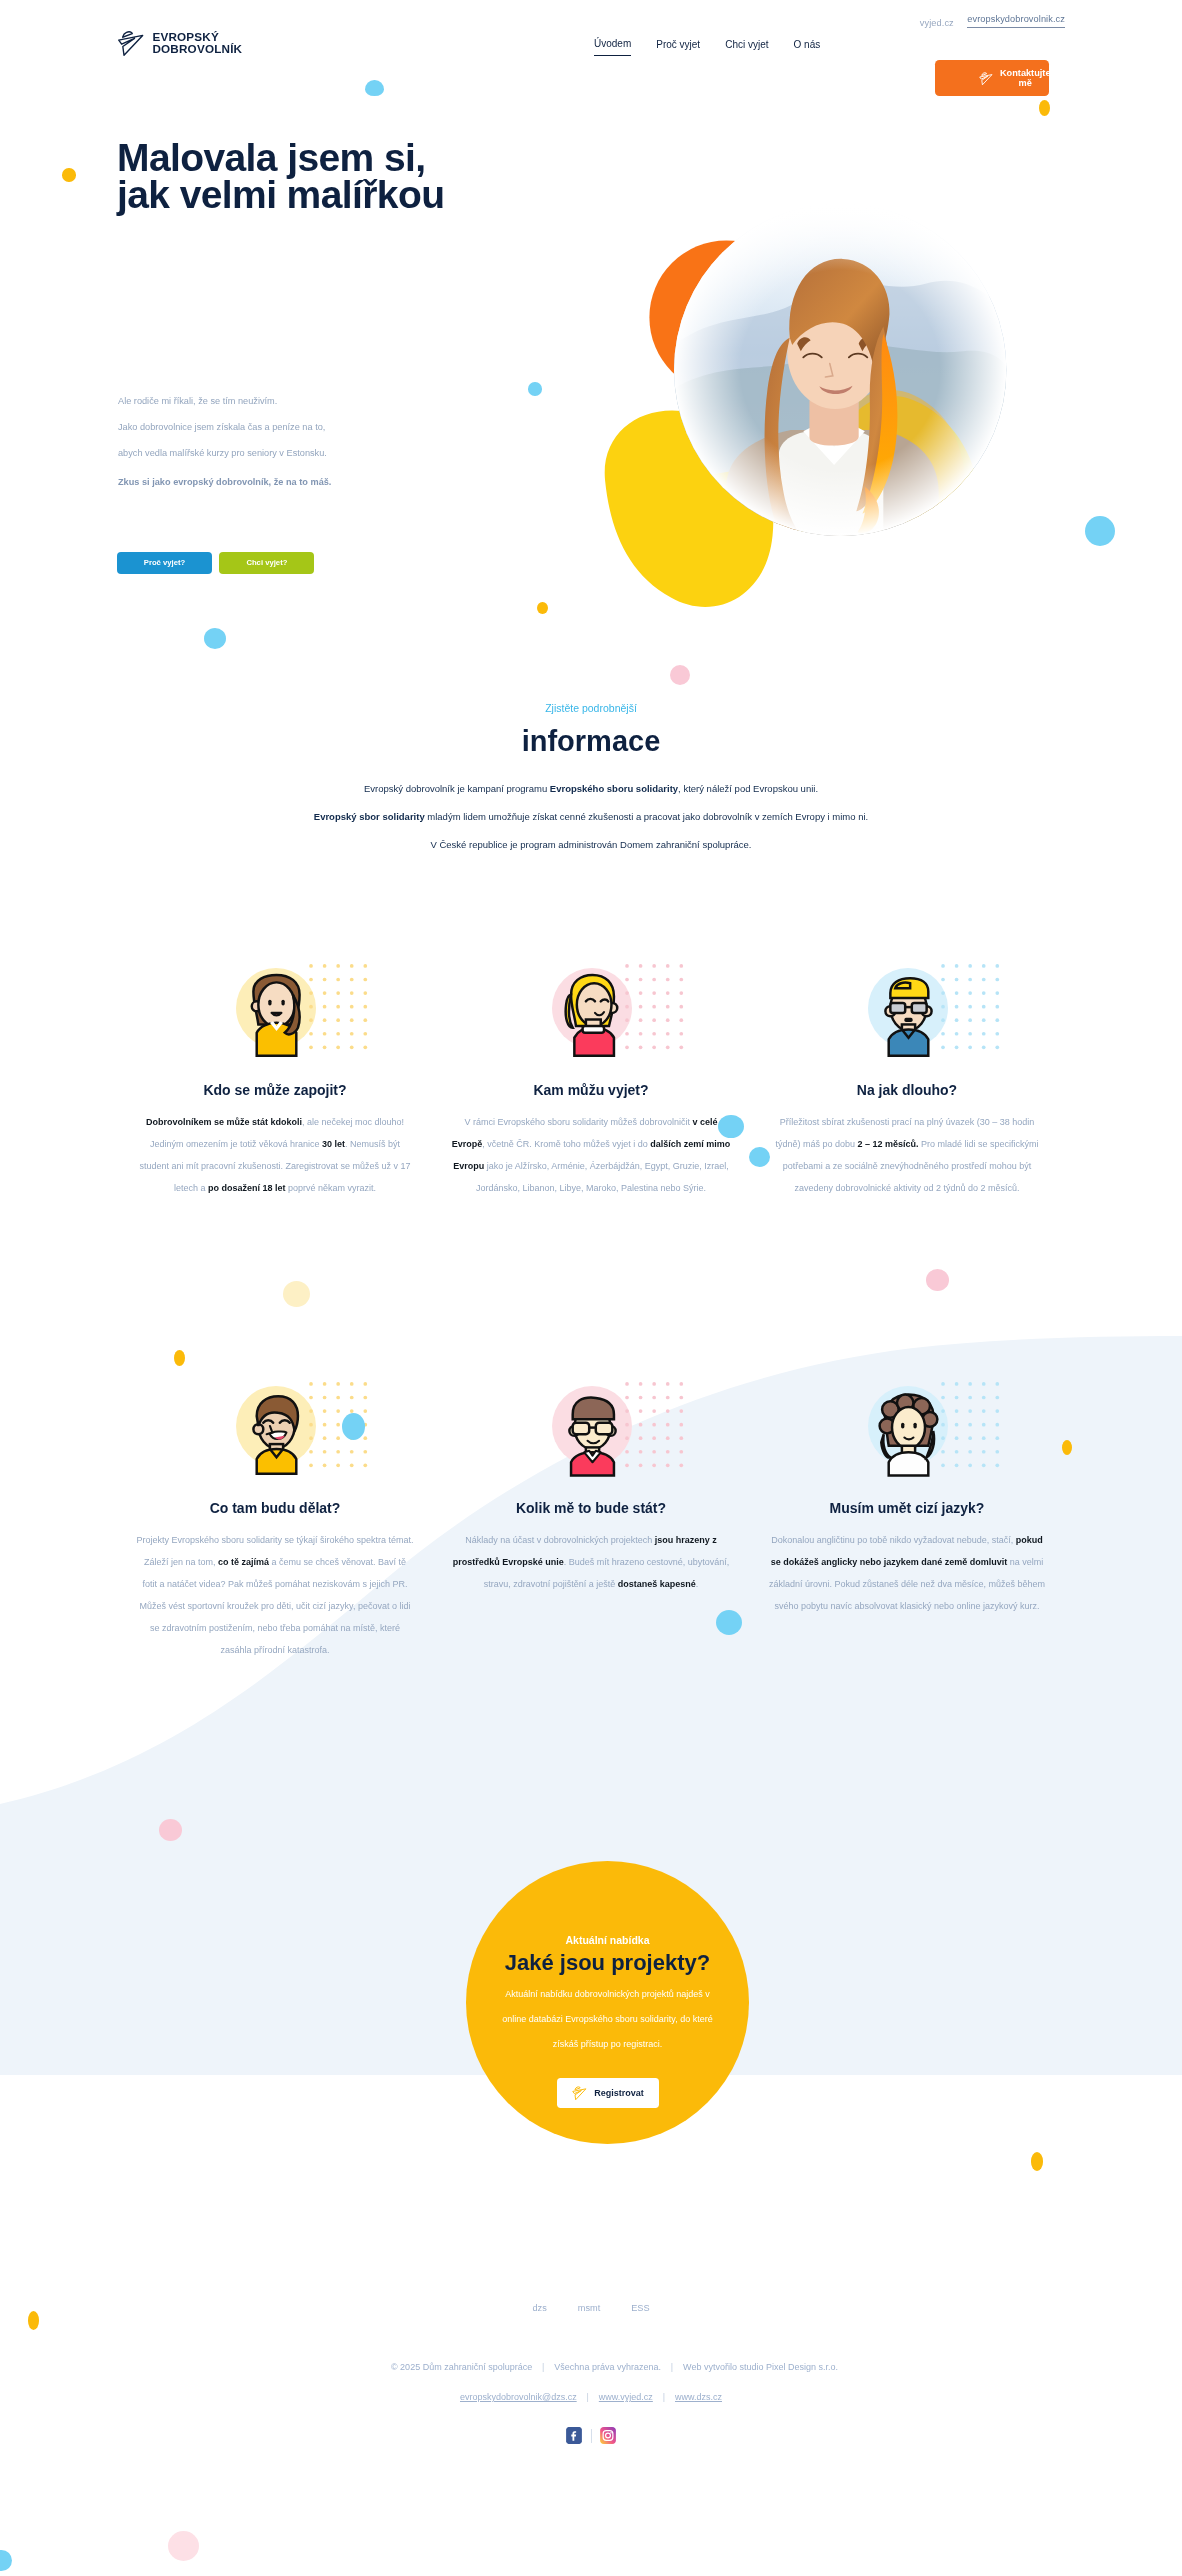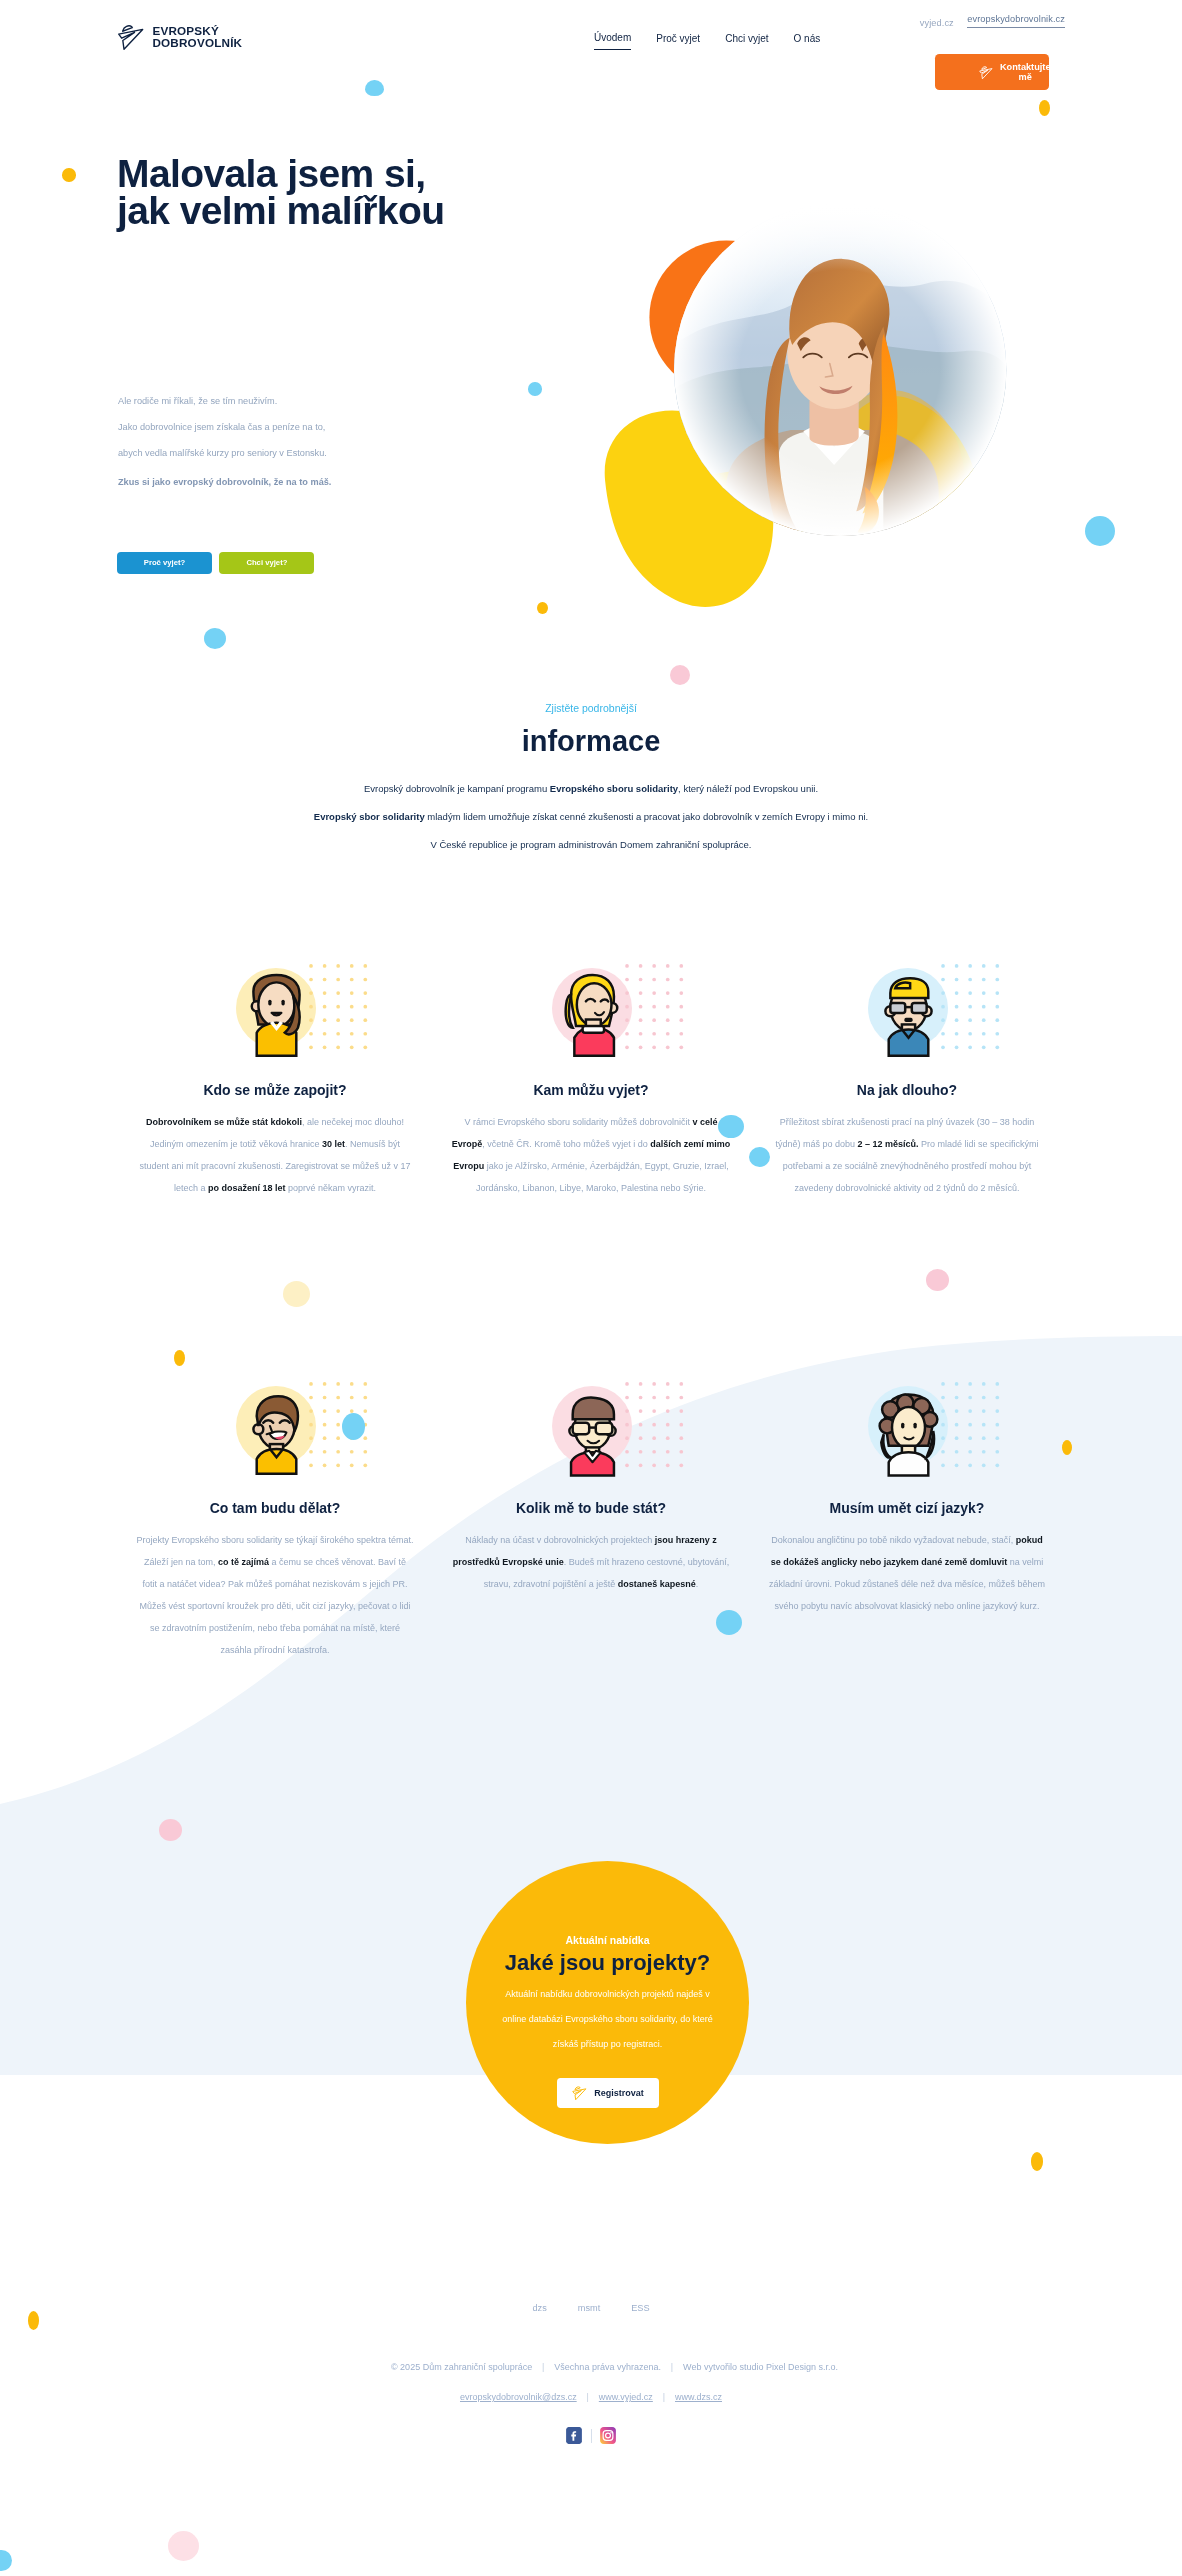--- a/index.html
+++ b/index.html
@@ -22,21 +22,21 @@
   
   .toplinks {
     position:absolute; right:117px; top:13.5px; z-index:20;
     display:flex; gap:13.5px; align-items:flex-end;
     font-size:9.2px; letter-spacing:0.1px;
   }
   .toplinks a { color:#98a8c0; text-decoration:none; }
   .toplinks a.active { color:#5f7696; border-bottom:1.2px solid #7a8aa5; padding-bottom:3.1px; }
 
   header.site-header {
-    position:absolute; left:0; top:20px; width:1022px; height:49px; z-index:20;
+    position:absolute; left:0; top:26px; width:1022px; height:49px; z-index:20;
     display:flex; align-items:center;
   }
   .logo { position:absolute; left:117px; top:1.8px; display:flex; align-items:center; gap:7.4px; }
   .logo-mark { width:28px; height:30px; flex:0 0 auto; }
   .logo-txt { font-weight:bold; font-size:11.7px; line-height:12.3px; letter-spacing:0.2px; color:#0e2140; }
   .logo-txt span { display:block; }
 
   nav.mainnav { position:absolute; left:594px; top:12.3px; display:flex; gap:25px; align-items:center; }
   nav.mainnav a {
     color:#0e2140; text-decoration:none; font-size:10px; padding-bottom:6.2px;
@@ -47,21 +47,21 @@
     position:absolute; left:935px; top:34px; width:114px; height:36px;
     background:#f4701d; border-radius:4.3px; color:#fff;
     display:flex; align-items:center; justify-content:center; gap:5.5px;
     font-weight:bold; font-size:9.2px; border:0; cursor:pointer;padding-left:45px;
   }
   .btn-contact svg { flex:0 0 auto; }
 
   
   .hero { position:absolute; left:0; top:111px; width:1182px; height:542px; z-index:10; }
   h1.hero-title {
-    position:absolute; left:117px; top:44px; width:493px;
+    position:absolute; left:117px; top:28px; width:493px;
     font-size:39px; line-height:37px; font-weight:bold;
     color:#0e2140; letter-spacing:-0.6px;
   }
   .hero-para { position:absolute; left:118px; top:277px; width:382px; color:#93a5be; font-size:9.2px; line-height:26px; }
   .hero-para .bold { color:#8296b3; font-weight:bold; display:block; margin-top:2.5px; }
   .hero-btns { position:absolute; left:117px; top:441px; display:flex; gap:7.4px; }
   .btn-blue, .btn-green {
     width:95px; height:21.6px; border-radius:4px; border:0; cursor:pointer;
     color:#fff; font-weight:bold; font-size:7.7px;
     display:flex; align-items:center; justify-content:center;

